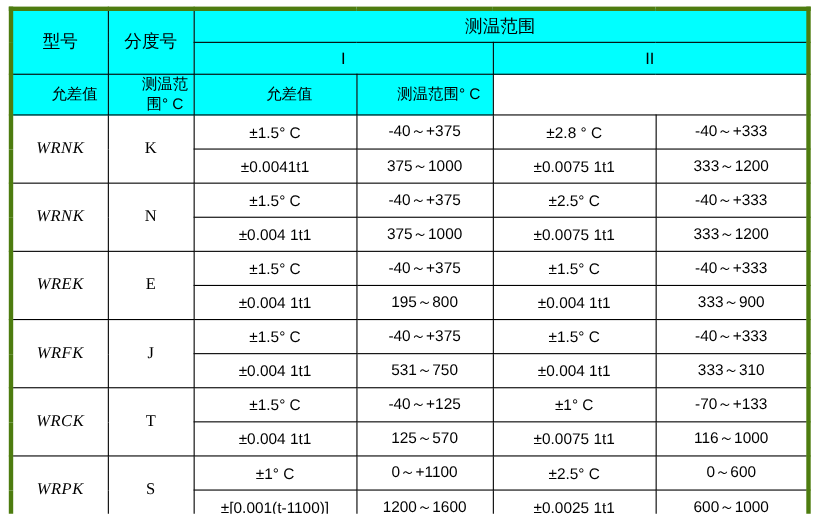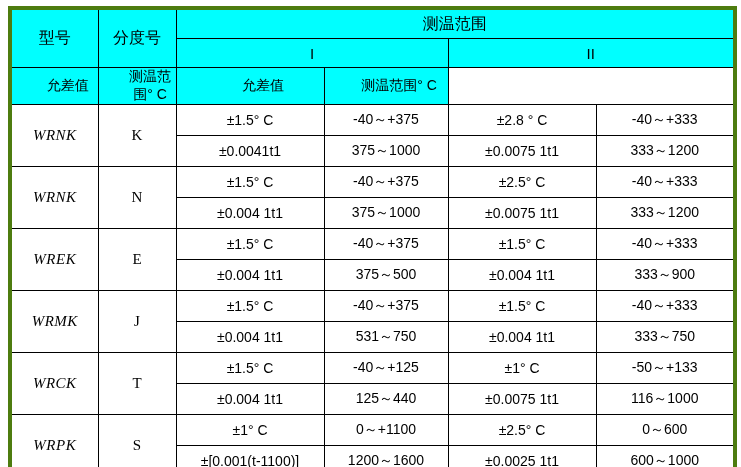--- a/index.html
+++ b/index.html
@@ -145,51 +145,51 @@
       <tr>
         <td class="model" rowspan="2">WREK</td>
         <td class="grade" rowspan="2">E</td>
         <td class="cell tol">±1.5° C</td>
         <td class="cell">-40～+375</td>
         <td class="cell tol">±1.5° C</td>
         <td class="cell">-40～+333</td>
       </tr>
       <tr>
         <td class="cell tol">±0.004 1t1</td>
-        <td class="cell">375～500</td>
+        <td class="cell">195～800</td>
         <td class="cell tol">±0.004 1t1</td>
         <td class="cell">333～900</td>
       </tr>
 
       <tr>
-        <td class="model" rowspan="2">WRMK</td>
+        <td class="model" rowspan="2">WRFK</td>
         <td class="grade" rowspan="2">J</td>
         <td class="cell tol">±1.5° C</td>
         <td class="cell">-40～+375</td>
         <td class="cell tol">±1.5° C</td>
         <td class="cell">-40～+333</td>
       </tr>
       <tr>
         <td class="cell tol">±0.004 1t1</td>
         <td class="cell">531～750</td>
         <td class="cell tol">±0.004 1t1</td>
-        <td class="cell">333～750</td>
+        <td class="cell">333～310</td>
       </tr>
 
       <tr>
         <td class="model" rowspan="2">WRCK</td>
         <td class="grade" rowspan="2">T</td>
         <td class="cell tol">±1.5° C</td>
         <td class="cell">-40～+125</td>
         <td class="cell tol">±1° C</td>
-        <td class="cell">-50～+133</td>
-      </tr>
-      <tr>
-        <td class="cell tol">±0.004 1t1</td>
-        <td class="cell">125～440</td>
+        <td class="cell">-70～+133</td>
+      </tr>
+      <tr>
+        <td class="cell tol">±0.004 1t1</td>
+        <td class="cell">125～570</td>
         <td class="cell tol">±0.0075 1t1</td>
         <td class="cell">116～1000</td>
       </tr>
 
       <tr>
         <td class="model" rowspan="2">WRPK</td>
         <td class="grade" rowspan="2">S</td>
         <td class="cell tol">±1° C</td>
         <td class="cell">0～+1100</td>
         <td class="cell tol">±2.5° C</td>

